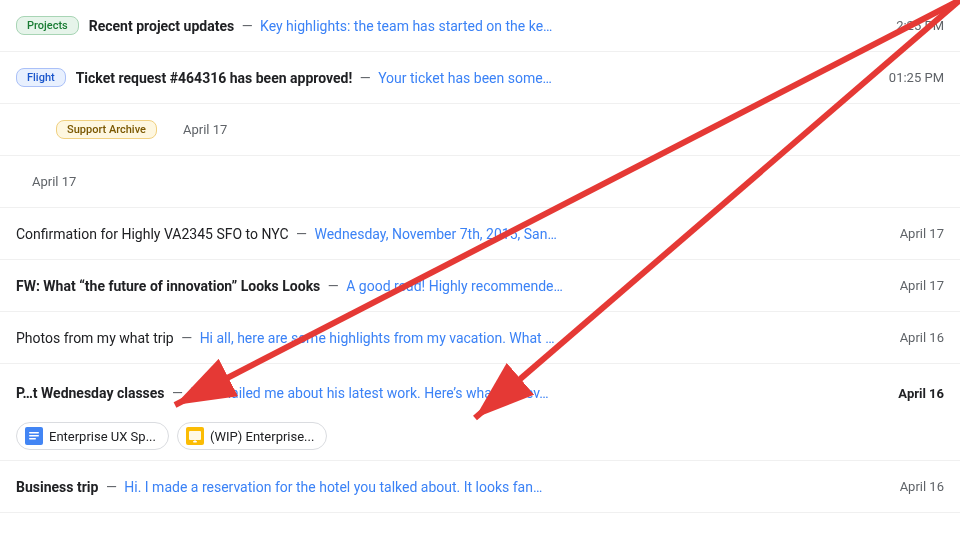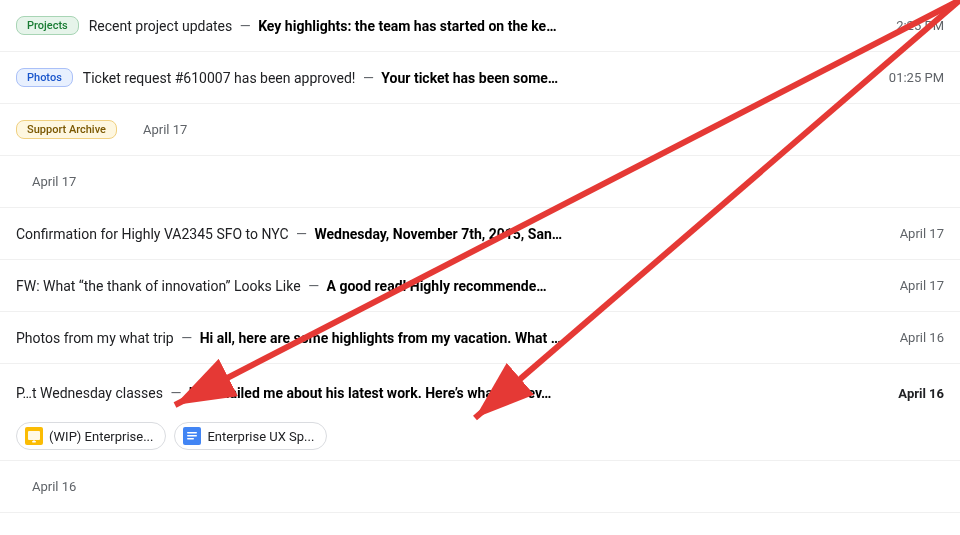--- a/index.html
+++ b/index.html
@@ -22,21 +22,21 @@
       display: flex;
       align-items: center;
       padding: 10px 16px;
       border-bottom: 1px solid #f0f0f0;
       min-height: 52px;
       cursor: pointer;
       position: relative;
     }
 
     .email-row.bold-row .subject {
-      font-weight: 400;
+      font-weight: 700;
       text-align: center;
     }
 
     .tag {
       display: inline-block;
       border-radius: 8px;
       padding: 2px 10px;
       font-size: 11px;
       font-weight: 500;
       margin-right: 10px;
@@ -53,41 +53,42 @@
     .tag-tickets {
       background: #e8f0fe;
       color: #1a56cc;
       border: 1px solid #aac0f8;
     }
 
     .tag-support {
       background: #fef7e0;
       color: #7a5700;
       border: 1px solid #f0d080;
+      margin-left: 40px;
     }
 
     .email-content {
       flex: 1;
       overflow: hidden;
       white-space: nowrap;
       text-overflow: ellipsis;
     }
 
     .subject {
       font-weight: 400;
       color: #202124;
     }
 
     .subject.bold {
       font-weight: 700;
     }
 
     .preview {
-      color: #000000;
-      font-weight: 700;
+      color: #3b82f6;
+      font-weight: 400;
     }
 
     .em-dash {
       color: #5f6368;
       margin: 0 4px;
     }
 
     .timestamp {
       font-size: 13px;
       color: #5f6368;
@@ -147,23 +148,23 @@
     <span class="tag tag-projects">Projects</span>
     <div class="email-content">
       <span class="subject bold">Recent project updates</span>
       <span class="em-dash"> — </span>
       <span class="preview">Key highlights: the team has started on the ke…</span>
     </div>
     <span class="timestamp">2:25 PM</span>
   </div>
 
   <div class="email-row bold-row">
-    <span class="tag tag-tickets">Photos</span>
-    <div class="email-content">
-      <span class="subject bold">Ticket request #610007 has been approved!</span>
+    <span class="tag tag-tickets">Flight</span>
+    <div class="email-content">
+      <span class="subject bold">Ticket request #464316 has been approved!</span>
       <span class="em-dash"> — </span>
       <span class="preview">Your ticket has been some…</span>
     </div>
     <span class="timestamp">01:25 PM</span>
   </div>
 
   <div class="email-row">
     <span class="tag tag-support">Support Archive</span>
     <span class="timestamp">April 17</span>
   </div>
@@ -176,21 +177,21 @@
     <div class="email-content">
       <span class="subject">Confirmation for Highly VA2345 SFO to NYC</span>
       <span class="em-dash"> — </span>
       <span class="preview">Wednesday, November 7th, 2015, San…</span>
     </div>
     <span class="timestamp">April 17</span>
   </div>
 
   <div class="email-row bold-row">
     <div class="email-content">
-      <span class="subject bold">FW: What “the thank of innovation” Looks Like</span>
+      <span class="subject bold">FW: What “the future of innovation” Looks Looks</span>
       <span class="em-dash"> — </span>
       <span class="preview">A good read! Highly recommende…</span>
     </div>
     <span class="timestamp">April 17</span>
   </div>
 
   <div class="email-row">
     <div class="email-content">
       <span class="subject">Photos from my what trip</span>
       <span class="em-dash"> — </span>
@@ -202,43 +203,48 @@
   <div class="email-row bold-row" style="padding-bottom:4px; border-bottom: none;">
     <div class="email-content">
       <span class="subject bold">P…t </span><span class="subject bold">Wednesday classes</span>
       <span class="em-dash"> — </span>
       <span class="preview">He emailed me about his latest work. Here’s what we rev…</span>
     </div>
     <span class="timestamp bold">April 16</span>
   </div>
 
   <div class="attachment-row">
+    <div class="attachment-chip">
+
+      <svg class="chip-icon" viewBox="0 0 18 18" fill="none" xmlns="http://www.w3.org/2000/svg">
+        <rect width="18" height="18" rx="2" fill="#4285F4"></rect>
+        <rect x="4" y="5" width="10" height="1.5" rx="0.75" fill="white"></rect>
+        <rect x="4" y="8" width="10" height="1.5" rx="0.75" fill="white"></rect>
+        <rect x="4" y="11" width="7" height="1.5" rx="0.75" fill="white"></rect>
+      </svg>
+      <span>Enterprise UX Sp...</span>
+    </div>
     <div class="attachment-chip">
 
       <svg class="chip-icon" viewBox="0 0 18 18" fill="none" xmlns="http://www.w3.org/2000/svg">
         <rect width="18" height="18" rx="2" fill="#FBBC04"></rect>
         <rect x="3" y="4" width="12" height="9" rx="1" fill="white" opacity="0.9"></rect>
         <rect x="7" y="14" width="4" height="1.5" rx="0.75" fill="white"></rect>
         <rect x="8.5" y="13" width="1" height="1.5" fill="white"></rect>
       </svg>
       <span>(WIP) Enterprise...</span>
     </div>
-    <div class="attachment-chip">
-
-      <svg class="chip-icon" viewBox="0 0 18 18" fill="none" xmlns="http://www.w3.org/2000/svg">
-        <rect width="18" height="18" rx="2" fill="#4285F4"></rect>
-        <rect x="4" y="5" width="10" height="1.5" rx="0.75" fill="white"></rect>
-        <rect x="4" y="8" width="10" height="1.5" rx="0.75" fill="white"></rect>
-        <rect x="4" y="11" width="7" height="1.5" rx="0.75" fill="white"></rect>
-      </svg>
-      <span>Enterprise UX Sp...</span>
-    </div>
-  </div>
-
-  <div class="email-row bold-row">
+  </div>
+
+  <div class="email-row bold-row">
+    <div class="email-content">
+      <span class="subject bold">Business trip</span>
+      <span class="em-dash"> — </span>
+      <span class="preview">Hi. I made a reservation for the hotel you talked about. It looks fan…</span>
+    </div>
     <span class="timestamp">April 16</span>
   </div>
 </div>
 
 <svg class="arrows-overlay" viewBox="0 0 960 535" xmlns="http://www.w3.org/2000/svg">
 
   <defs>
     <marker id="arrowhead" markerWidth="10" markerHeight="7" refX="10" refY="3.5" orient="auto">
       <polygon points="0 0, 10 3.5, 0 7" fill="#e53935"></polygon>
     </marker>

